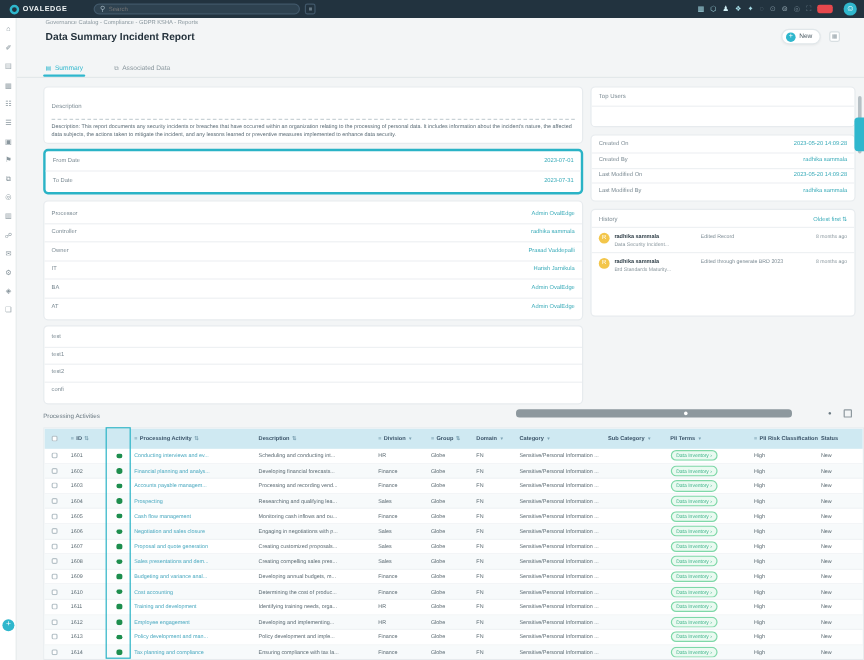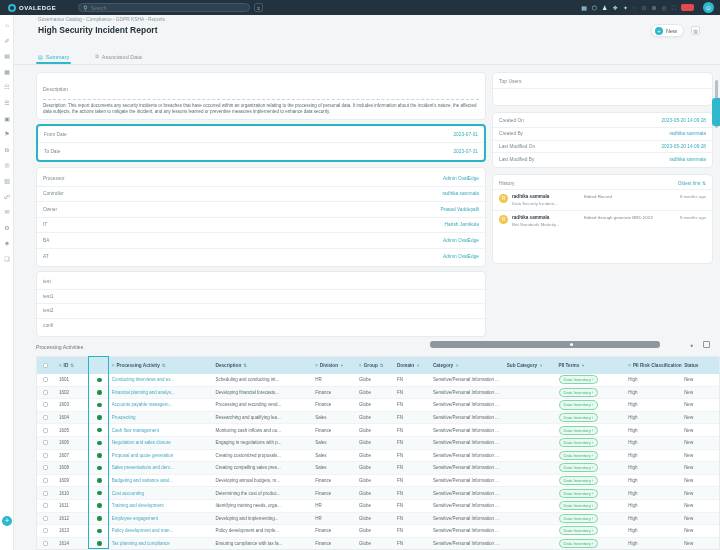--- a/index.html
+++ b/index.html
@@ -150,21 +150,21 @@
       <div class="side-ic" style="top: 163px;">▥</div>
       <div class="side-ic" style="top: 178.6px;">☍</div>
       <div class="side-ic" style="top: 194.2px;">✉</div>
       <div class="side-ic" style="top: 209.8px;">⚙</div>
       <div class="side-ic" style="top: 225.4px;">◈</div>
       <div class="side-ic" style="top: 241px;">❏</div>
       <div id="side-fab">+</div>
     </div>
 
   <div id="breadcrumb">Governance Catalog - Compliance - GDPR KSHA - Reports</div>
-  <div id="page-title">High Security Incident Report</div>
+  <div id="page-title">Data Summary Incident Report</div>
   <div id="new-btn">
     <span class="plus">+</span>
     <span class="nlabel">New</span>
   </div>
   <div id="layout-btn">▦</div>
 
   <div id="tabbar">
       <div class="tab active">
         <span class="ticon">▤</span>
         <span>Summary</span>

